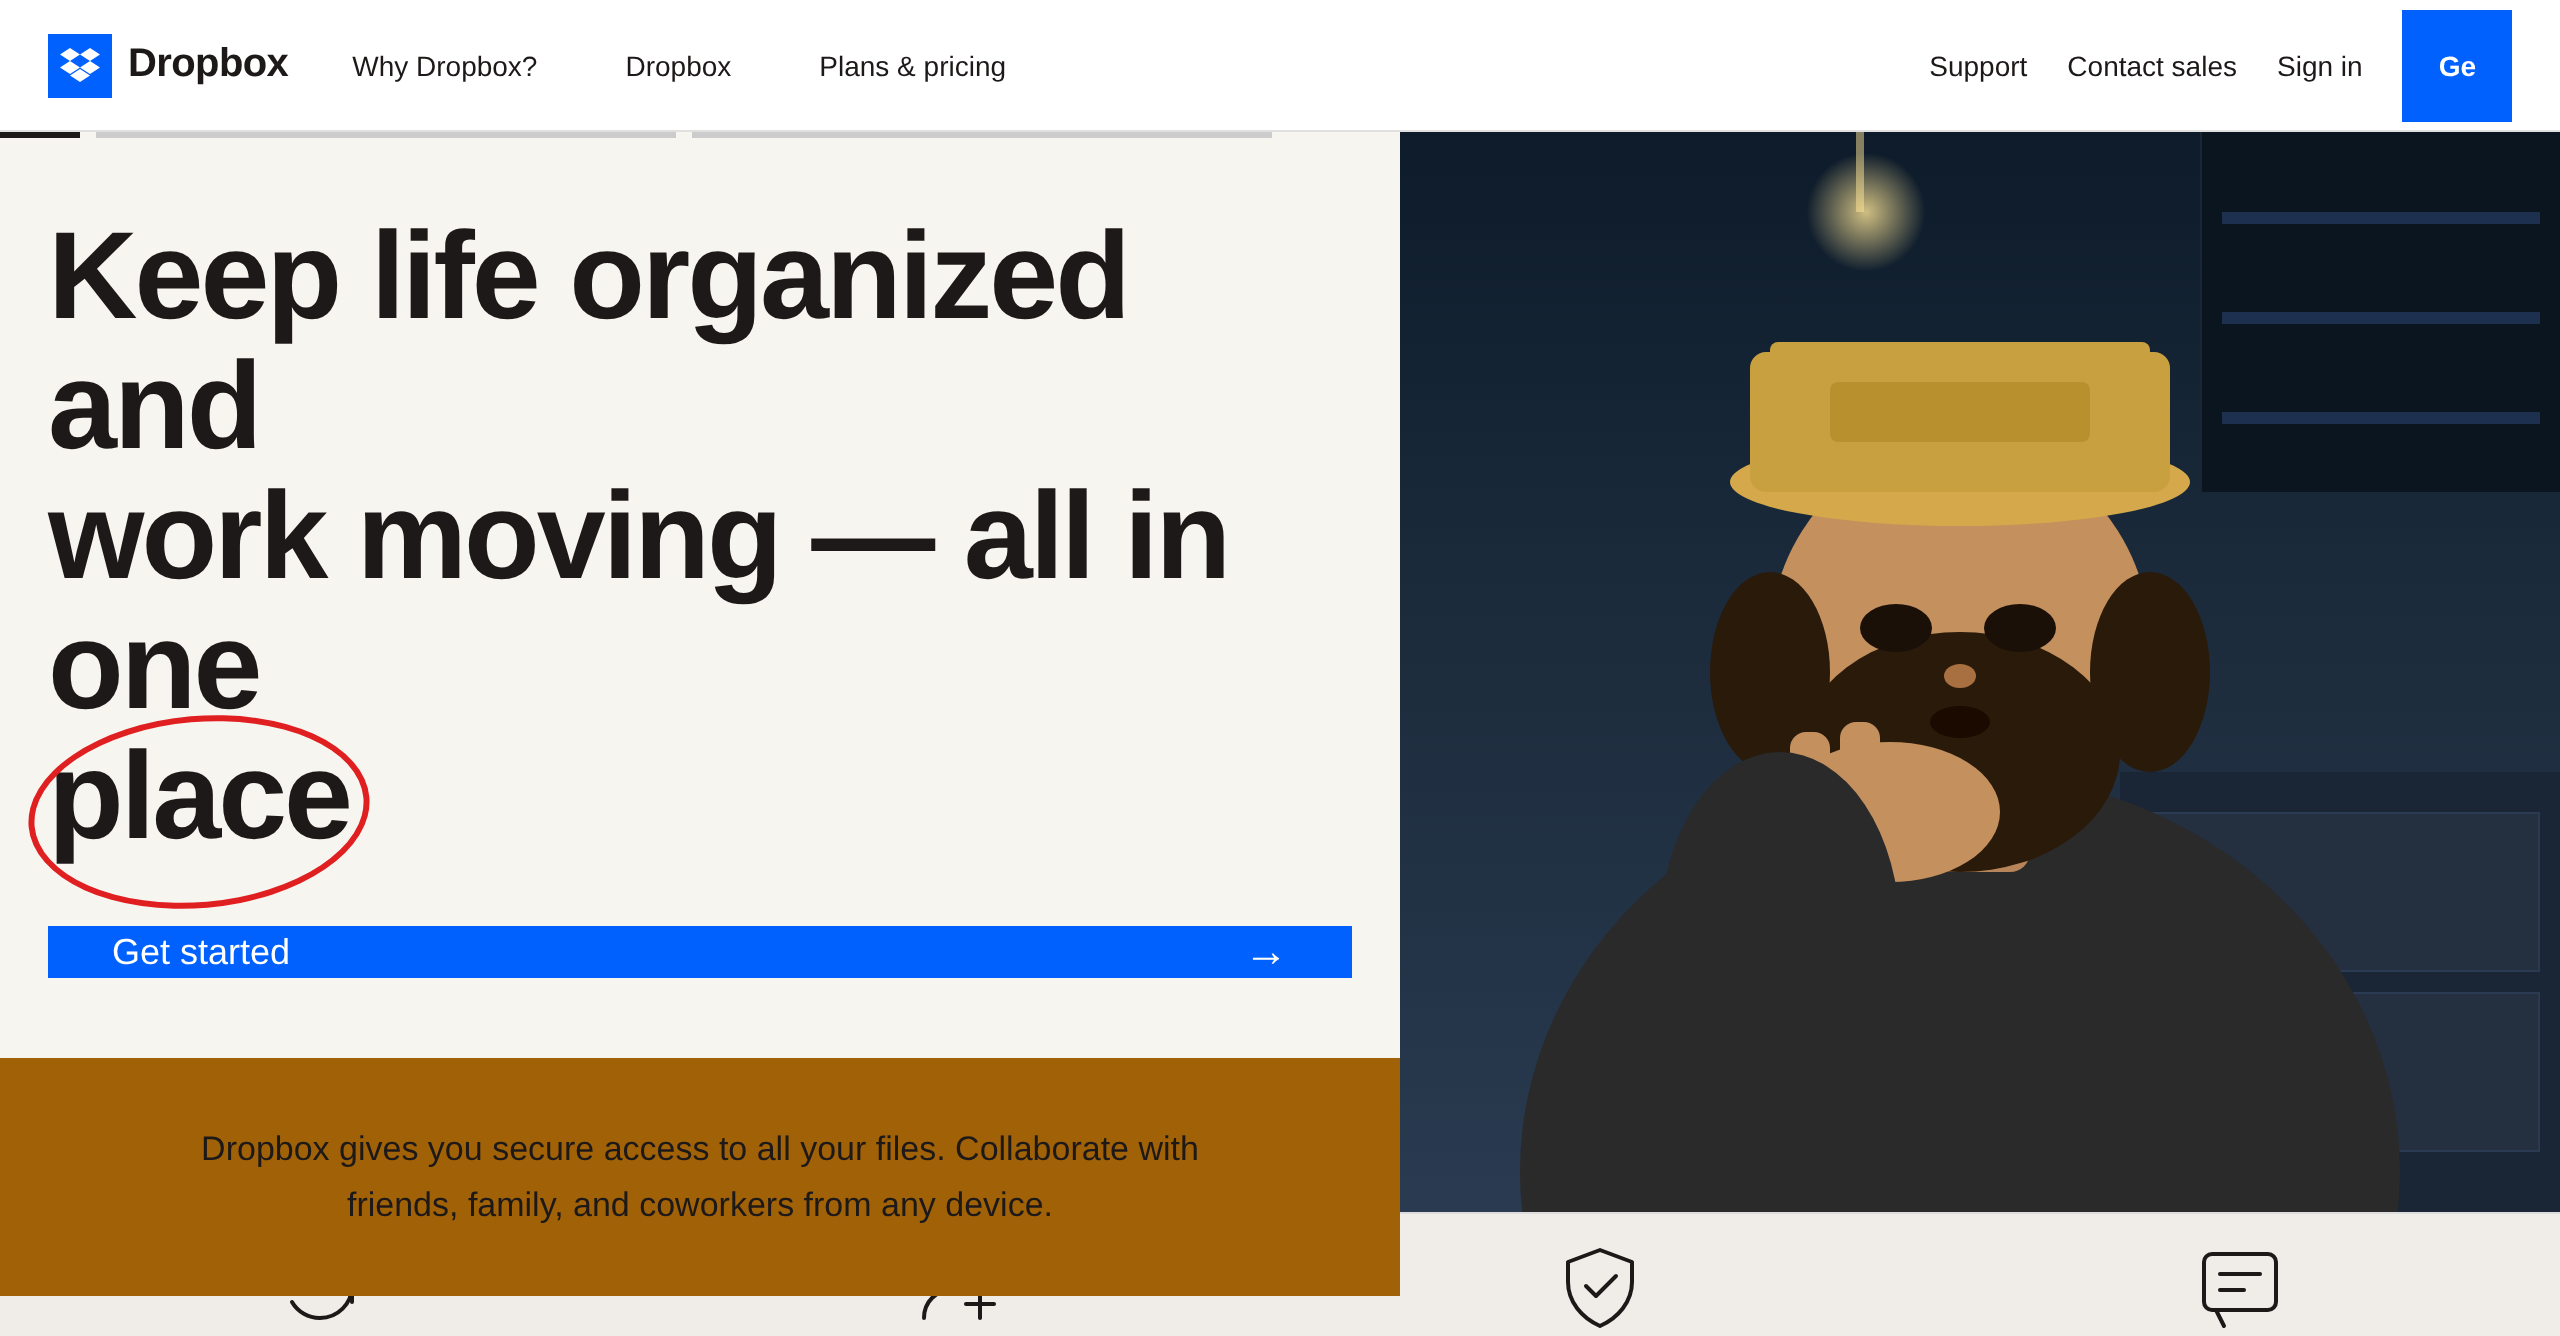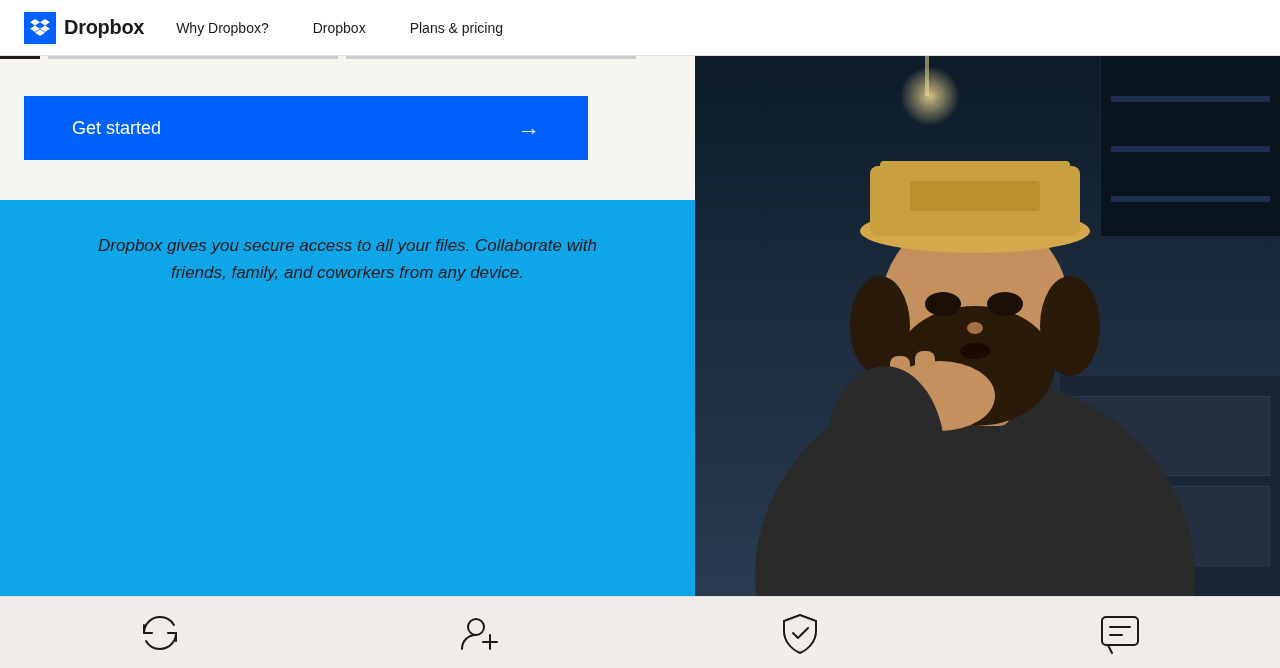--- a/index.html
+++ b/index.html
@@ -3,21 +3,21 @@
   <meta charset="utf-8">
   <style>
     * { margin: 0; padding: 0; box-sizing: border-box; }
     body { font-family: -apple-system, BlinkMacSystemFont, 'Segoe UI', Arial, sans-serif; background: #f7f5f0; width: 1280px; height: 668px; overflow: hidden; }
 
     
     .navbar {
       display: flex;
       align-items: center;
       background: #fff;
-      height: 56px;
+      height: 66px;
       padding: 0 24px;
       border-bottom: 1px solid #e0e0e0;
       position: relative;
       z-index: 10;
     }
     .nav-logo {
       display: flex;
       align-items: center;
       gap: 8px;
       margin-right: 32px;
@@ -112,39 +112,38 @@
       border: 3px solid #e02020;
       border-radius: 50%;
       transform: rotate(-5deg);
       pointer-events: none;
     }
     .hero-cta {
       background: #0061FF;
       color: #fff;
       font-size: 18px;
       font-weight: 500;
-      padding: 0 48px;
+      padding: 0 32px;
       height: 64px;
       border: none;
       cursor: pointer;
       display: flex;
       align-items: center;
       justify-content: space-between;
-      width: 564px;
+      width: 652px;
       margin-bottom: 40px;
     }
     .hero-cta-arrow {
       font-size: 22px;
     }
     .hero-description-area {
-      background: #0ea5e9;
+      background: #a16207;
       margin: 0 -24px;
       padding: 32px 24px;
       flex: 1;
-      font-style: italic;
     }
     .hero-description {
       font-size: 17px;
       color: #1e1919;
       line-height: 1.6;
       text-align: center;
       max-width: 530px;
       margin: 0 auto;
     }
 
@@ -200,34 +199,46 @@
         <path d="M10 0L0 6.5l10 6.5 10-6.5L10 0zm20 0L20 6.5l10 6.5 10-6.5L30 0zM0 19.5L10 26l10-6.5-10-6.5L0 19.5zm30-6.5l-10 6.5 10 6.5 10-6.5-10-6.5zM10 27.5L20 34l10-6.5-10-6.5-10 6.5z"></path>
       </svg>
     </div>
     <span class="nav-logo-text">Dropbox</span>
   </div>
   <div class="nav-links">
     <a class="nav-link">Why Dropbox?</a>
     <a class="nav-link">Dropbox</a>
     <a class="nav-link">Plans &amp; pricing</a>
   </div>
+  <div class="nav-right">
+    <span class="nav-right-link">Support</span>
+    <span class="nav-right-link">Contact sales</span>
+    <span class="nav-signin">Sign in</span>
+    <button class="nav-get-started">Ge</button>
+  </div>
 </nav>
 
 <div class="hero">
 
   <div class="hero-left">
 
     <div style="display:flex; gap:0; position:absolute; top:0; left:0; width:652px; height:3px;">
       <div style="flex:0 0 40px; background:#1e1919; height:3px;"></div>
       <div style="width:8px; height:3px;"></div>
       <div style="flex:0 0 290px; background:#ccc; height:3px;"></div>
       <div style="width:8px; height:3px;"></div>
       <div style="flex:0 0 290px; background:#ccc; height:3px;"></div>
     </div>
 
+    <div class="hero-title">
+      <span>Keep life organized and<br>work moving — all in one<br></span>
+      <span class="place-wrap">
+        <span>place</span>
+      </span>
+    </div>
 
     <button class="hero-cta">
       <span>Get started</span>
       <span class="hero-cta-arrow">→</span>
     </button>
 
     <div class="hero-description-area">
       <p class="hero-description">Dropbox gives you secure access to all your files. Collaborate with friends, family, and coworkers from any device.</p>
     </div>
   </div>

